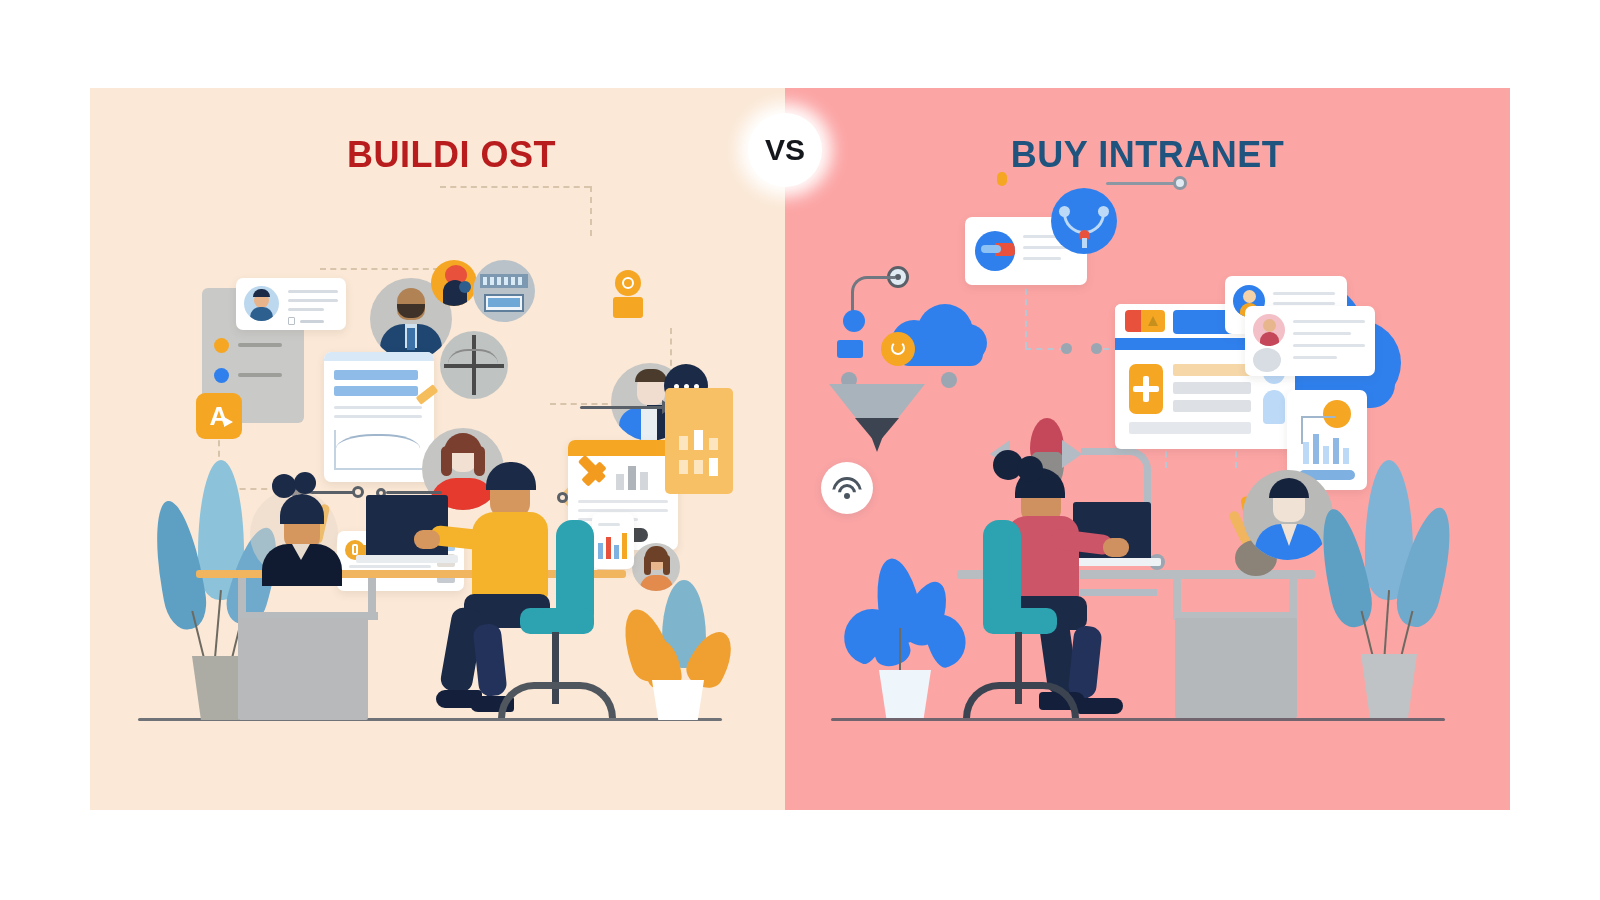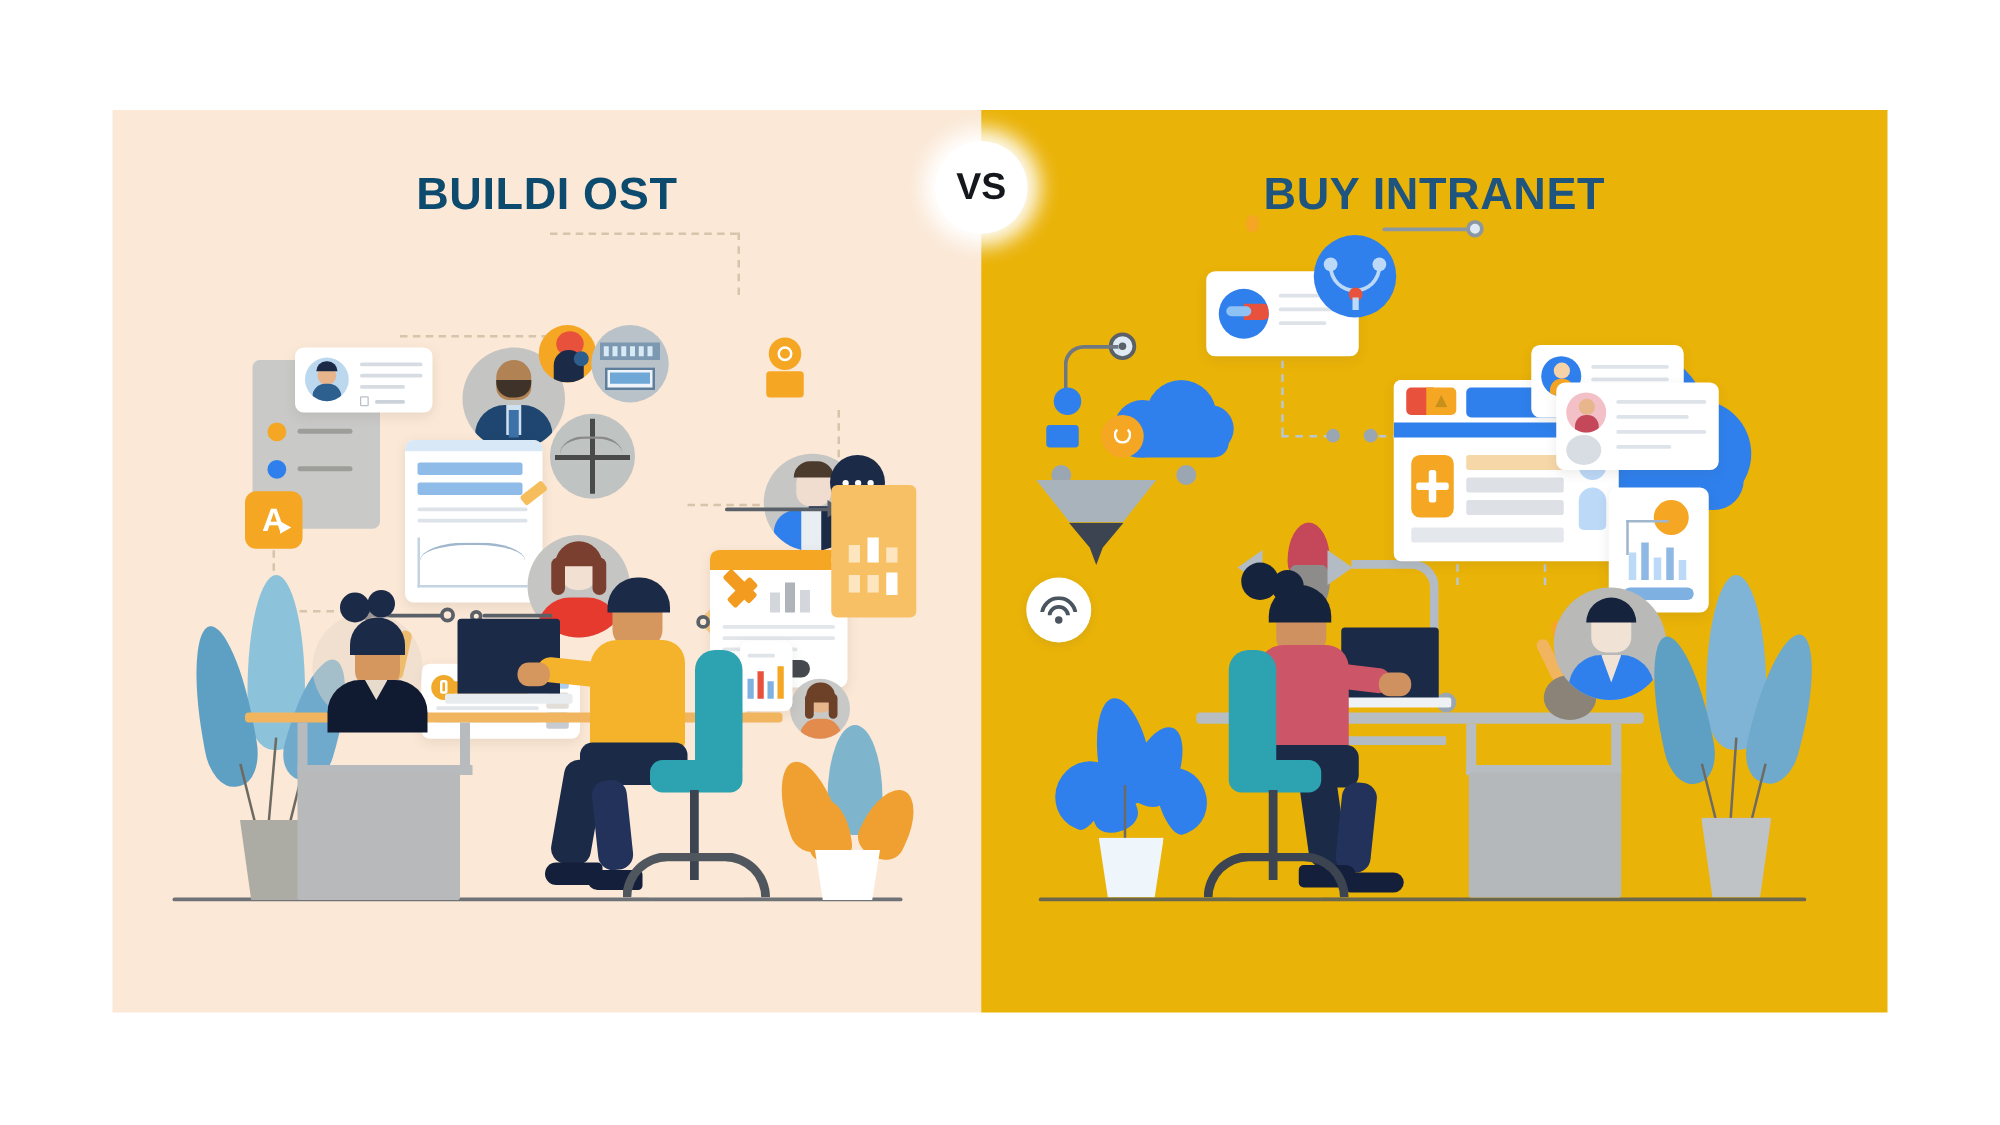--- a/index.html
+++ b/index.html
@@ -84,21 +84,21 @@
   .arrow-head.right { border-left: 11px solid #5a6068; }
   .node-dot { position:absolute; border-radius:50%; border:3px solid #5a6068; background:#fbe8d6; }
 </style>
 </head>
 <body>
 
 <div id="stage">
 
   <div class="panel" id="panel-left" style="background: rgb(251, 232, 214);">
 
-    <h1 class="panel-title" id="title-left" style="color: #0c4a6e;">BUILDI OST</h1>
+    <h1 class="panel-title" id="title-left" style="color: #b91c1c; margin-left: 14px;">BUILDI OST</h1>
 
     <div class="dash-h abs" style="left:230px; top:180px; width:150px;"></div>
     <div class="dash-h abs" style="left:350px; top:98px; width:150px;"></div>
     <div class="dash-v abs" style="left:500px; top:98px; height:50px;"></div>
     <div class="dash-v abs" style="left:128px; top:300px; height:100px;"></div>
     <div class="dash-h abs" style="left:128px; top:400px; width:60px;"></div>
     <div class="dash-h abs" style="left:460px; top:315px; width:120px;"></div>
     <div class="dash-v abs" style="left:580px; top:240px; height:80px;"></div>
 
     <div class="abs" style="left:112px; top:200px; width:102px; height:135px; background:#c9c9c7; border-radius:6px;">
@@ -344,21 +344,21 @@
     <div class="abs" style="left:528px; top:492px; width:110px; height:140px;">
       <div class="leaf" style="left:44px; top:0; width:44px; height:88px; background:#7fb4cd;"></div>
       <div class="leaf" style="left:8px;  top:28px; width:40px; height:74px; background:#f0a030; transform:rotate(-18deg);"></div>
       <div class="leaf" style="left:74px; top:50px; width:38px; height:58px; background:#f0a030; transform:rotate(26deg);"></div>
       <div class="leaf" style="left:28px; top:60px; width:34px; height:50px; background:#f0a030; transform:rotate(-8deg);"></div>
       <div class="abs" style="left:34px; top:100px; width:52px; height:40px; background:#ffffff;
                               clip-path:polygon(0 0,100% 0,88% 100%,12% 100%);"></div>
     </div>
   </div>
 
-  <div class="panel" id="panel-right" style="background: #eab308;">
+  <div class="panel" id="panel-right" style="background: #fca5a5;">
 
     <h1 class="panel-title" id="title-right" style="color: rgb(31, 84, 127);">BUY INTRANET</h1>
 
     <div class="dash-vb abs" style="left:240px; top:190px; height:70px;"></div>
     <div class="dash-hb abs" style="left:240px; top:260px; width:40px;"></div>
     <div class="dash-hb abs" style="left:318px; top:260px; width:40px;"></div>
     <div class="dash-vb abs" style="left:358px; top:260px; height:50px;"></div>
     <div class="dash-vb abs" style="left:380px; top:300px; height:80px;"></div>
     <div class="dash-vb abs" style="left:450px; top:300px; height:80px;"></div>
     <div class="abs circ" style="left:276px; top:255px; width:11px; height:11px; background:#9aa7b2;"></div>

